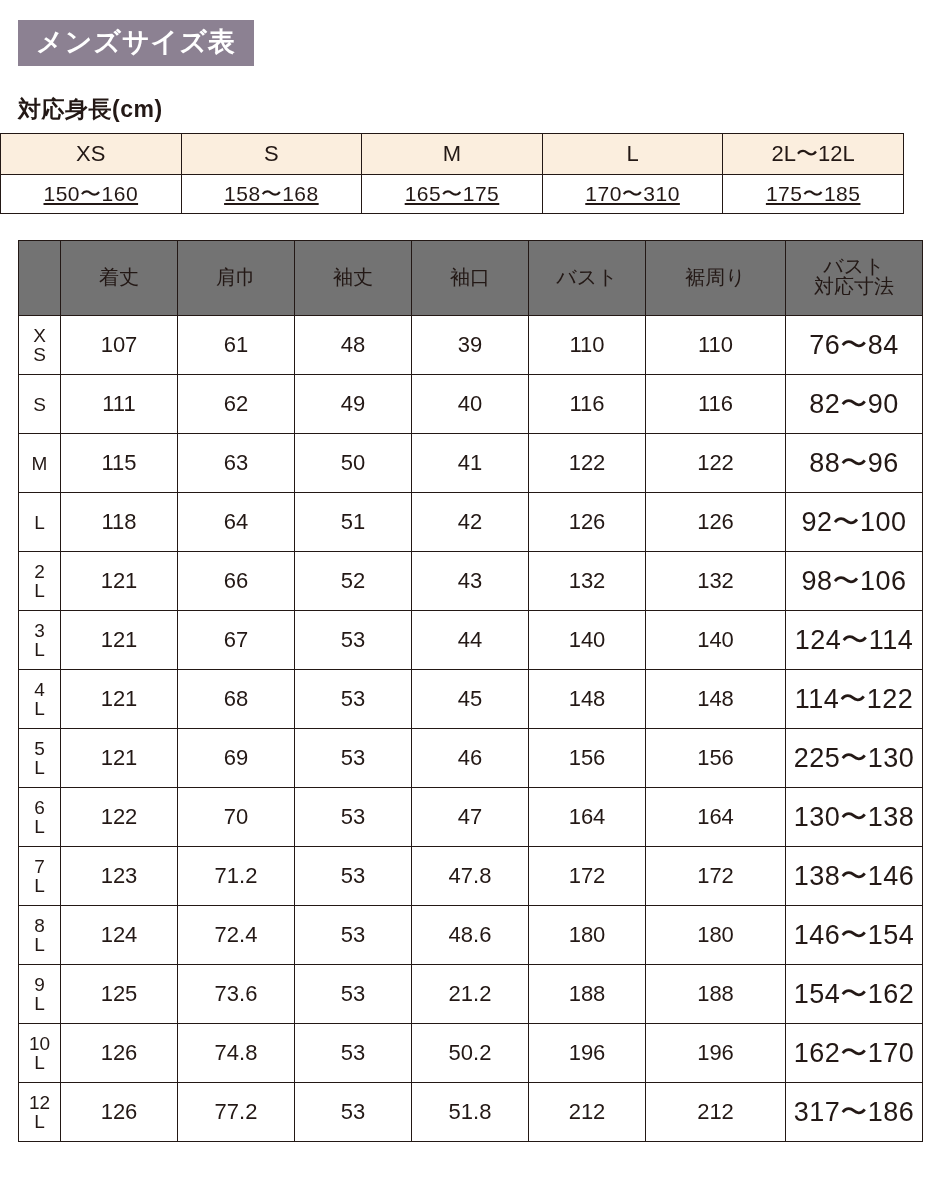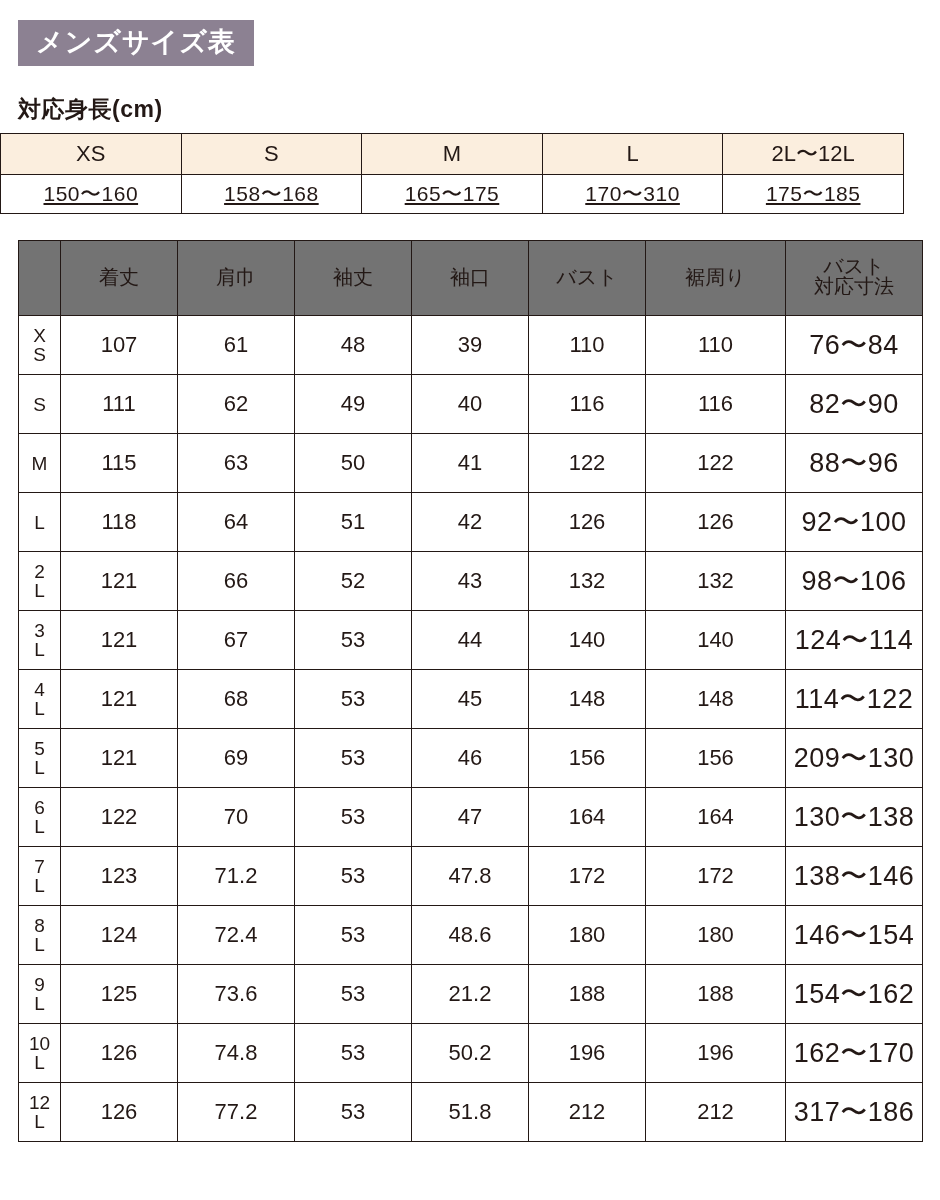--- a/index.html
+++ b/index.html
@@ -259,21 +259,21 @@
             <td class="size-cell">
               <span class="size-stack">5</span>
               <span class="size-stack">L</span>
             </td>
             <td>121</td>
             <td>69</td>
             <td>53</td>
             <td>46</td>
             <td>156</td>
             <td>156</td>
-            <td class="last-col">209〜130</td>
+            <td class="last-col">225〜130</td>
           </tr>
           <tr>
             <td class="size-cell">
               <span class="size-stack">6</span>
               <span class="size-stack">L</span>
             </td>
             <td>122</td>
             <td>70</td>
             <td>53</td>
             <td>47</td>

